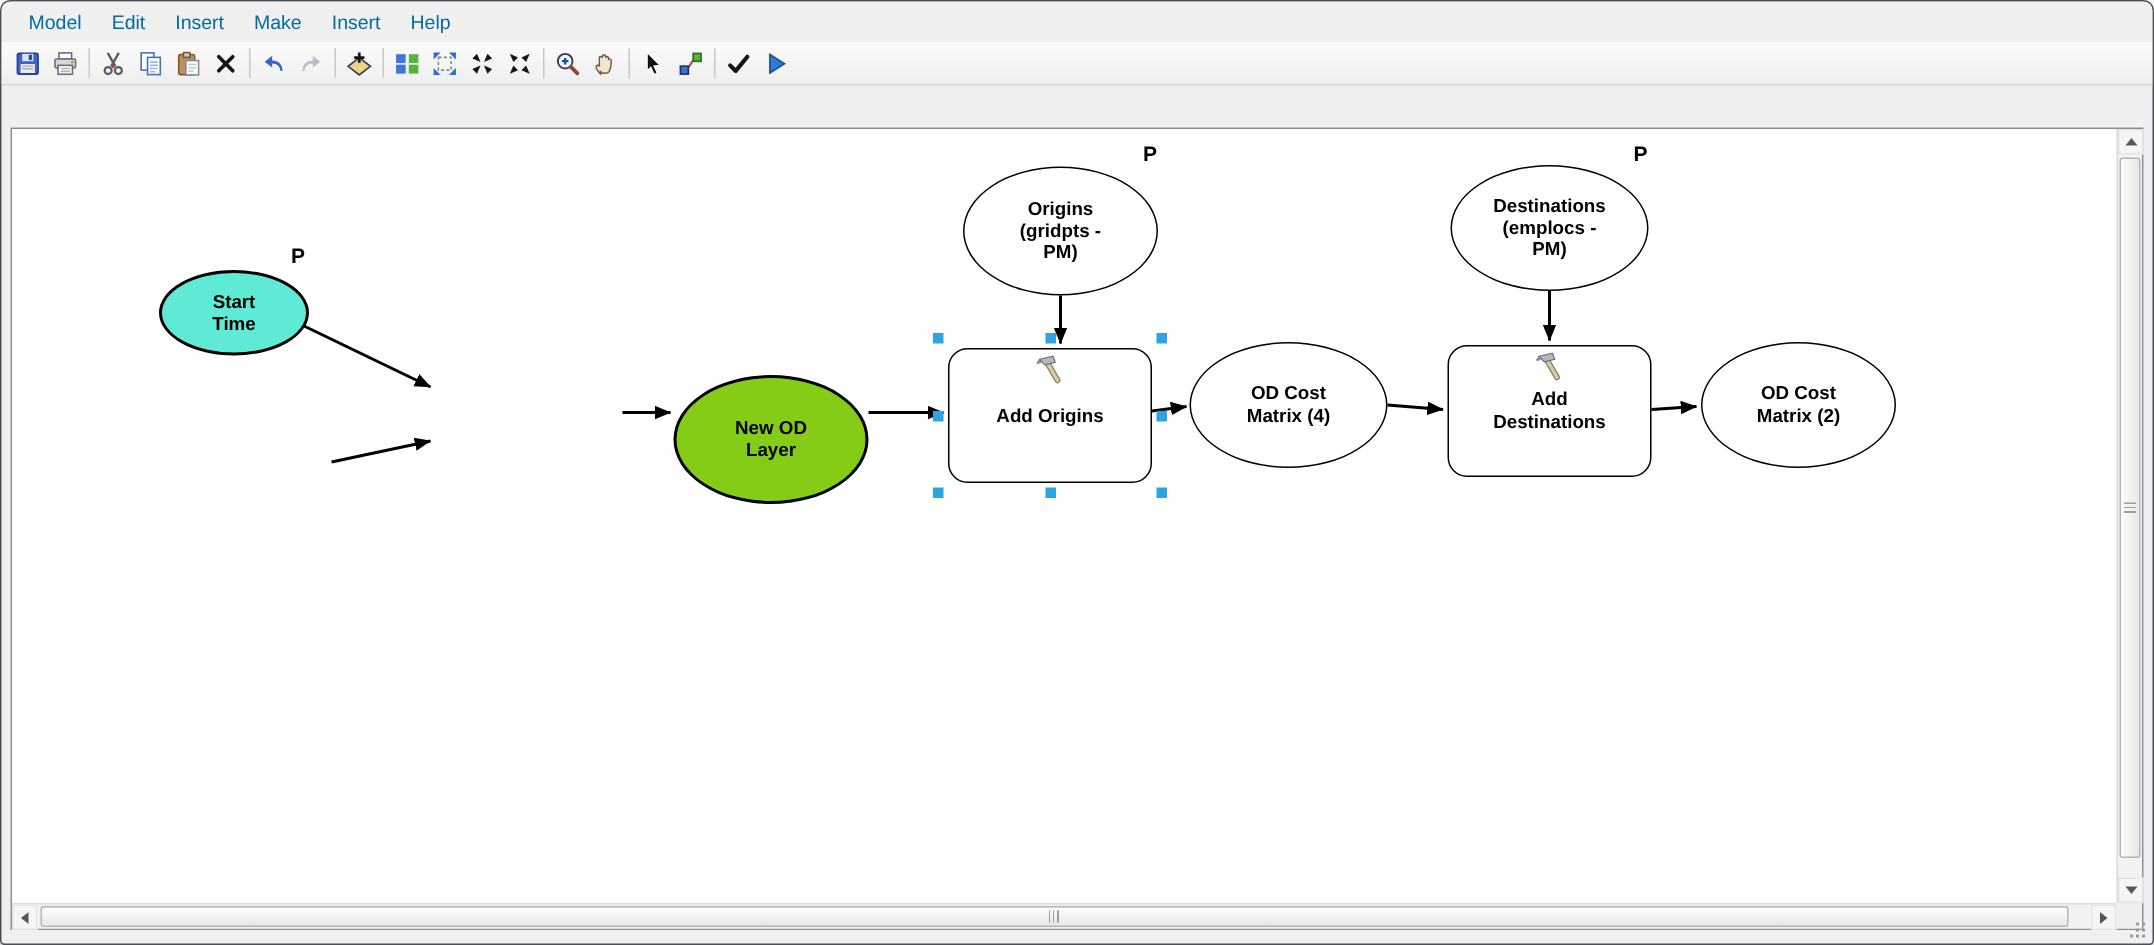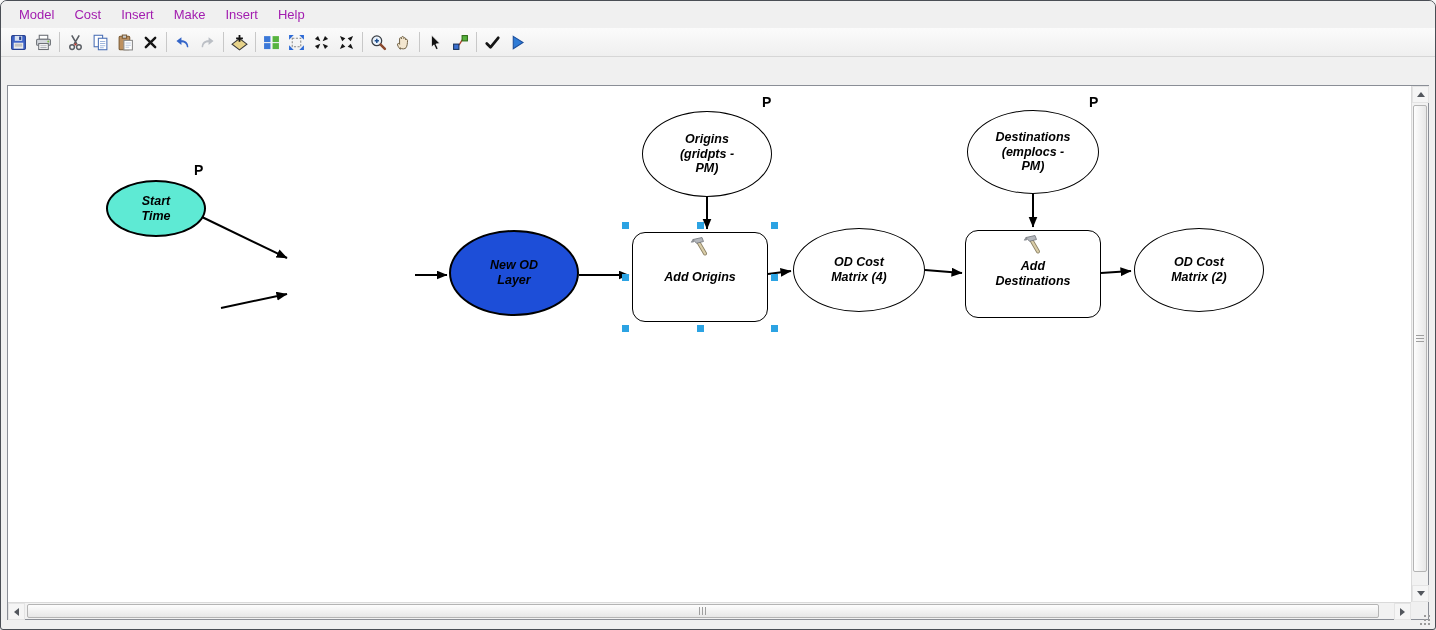--- a/index.html
+++ b/index.html
@@ -11,40 +11,40 @@
     background:linear-gradient(#FCFDFE,#EAEDF1);border-radius:7px 7px 0 0;}
   .title-icon{width:17px;height:17px;margin-right:7px;flex:0 0 auto;}
   .title-text{font-size:13px;color:#111;}
   .win-controls{position:absolute;top:3px;right:9px;display:flex;}
   .winbtn{width:30px;height:18px;margin-left:1px;border:1px solid #8E9299;border-radius:3px;
     background:linear-gradient(#FDFDFD,#DADDE1 45%,#C9CED3);display:flex;align-items:center;justify-content:center;cursor:default;}
   .winbtn.close{width:45px;background:linear-gradient(#ECA693,#D55B40 45%,#BE3E25);border-color:#7E281A;}
   .glyph-min{width:10px;height:3px;background:#34383E;margin-top:5px;}
   .glyph-restore{width:9px;height:8px;border:1px solid #34383E;border-top-width:3px;box-sizing:border-box;background:#E8EAEE;}
   
-  .menubar{height:27px;display:flex;align-items:center;padding:0 8px;background:#F0F0F0;font-size:13px;color:#a21caf;}
+  .menubar{height:27px;display:flex;align-items:center;padding:0 8px;background:#F0F0F0;font-size:13px;color:#0369a1;}
   .menu-item{padding:4px 10px;}
   
   .toolbar{height:28px;display:flex;align-items:center;padding:0 5px;
     background:linear-gradient(#FBFBFB,#EFEFEF);border-bottom:1px solid #D6D6D6;}
   .tb-btn{width:25px;height:24px;border:0;background:transparent;padding:3px;display:flex;align-items:center;justify-content:center;}
   .tb-btn svg{width:17px;height:17px;display:block;}
   .tb-sep{width:1px;height:20px;background:#C8C8C8;margin:0 3px;flex:0 0 auto;}
   
   .canvas-wrap{position:absolute;left:6px;right:6px;top:84px;bottom:9px;
     border:1px solid #8A8E96;background:#fff;display:grid;
     grid-template-columns:1fr 17px;grid-template-rows:1fr 17px;}
   .model-canvas{position:relative;overflow:hidden;background:#FFFFFF;grid-column:1;grid-row:1;}
   #edge-layer{position:absolute;left:0;top:0;width:100%;height:100%;z-index:1;}
   .node{position:absolute;box-sizing:border-box;display:flex;align-items:center;justify-content:center;
     text-align:center;font-weight:bold;font-size:12.5px;line-height:1.18;color:#000;
     border-style:solid;border-color:#000;z-index:2;}
   .node.ellipse{border-radius:50%;padding:0 10px;}
   .node.rect{border-radius:13px;}
-  .node-label{white-space:pre-line;font-style:italic;}
+  .node-label{white-space:pre-line;}
   .hammer{position:absolute;top:2px;left:50%;transform:translateX(-50%);width:24px;height:24px;z-index:3;}
   .hammer svg{width:24px;height:24px;display:block;}
   .p-label{position:absolute;font-weight:bold;font-size:14px;z-index:4;}
   .handle{position:absolute;width:7px;height:7px;background:#2CA3E3;z-index:5;}
   
   .vscroll{grid-column:2;grid-row:1;position:relative;background:#F2F2F2;border-left:1px solid #DADADA;}
   .hscroll{grid-column:1;grid-row:2;position:relative;background:#F2F2F2;border-top:1px solid #DADADA;}
   .scorner{grid-column:2;grid-row:2;position:relative;background:#F0F0F0;}
   .sbtn{position:absolute;width:17px;height:17px;box-sizing:border-box;background:#F5F5F5;
     border:1px solid #E4E4E4;display:flex;align-items:center;justify-content:center;}
@@ -65,21 +65,21 @@
     box-shadow:-4px 8px 0 #9B9B9B,0 8px 0 #9B9B9B,4px 8px 0 #9B9B9B,0 4px 0 #9B9B9B,4px 4px 0 #9B9B9B,4px 0 0 #9B9B9B;}
 </style>
 </head>
 <body>
 
 <div class="window">
 
 
   <div class="menubar" id="menubar">
       <span class="menu-item">Model</span>
-      <span class="menu-item">Cost</span>
+      <span class="menu-item">Edit</span>
       <span class="menu-item">Insert</span>
       <span class="menu-item">Make</span>
       <span class="menu-item">Insert</span>
       <span class="menu-item">Help</span>
     </div>
 
   <div class="toolbar" id="toolbar">
       <button class="tb-btn" aria-label="save">
         <svg viewBox="0 0 16 16">
           <rect x="1.5" y="1.5" width="13" height="13" rx="1.2" fill="#3E63C8" stroke="#27408F"></rect>
@@ -236,21 +236,21 @@
           <line x1="760" y1="188" x2="783" y2="185" stroke="#000" stroke-width="2" marker-end="url(#arrowhead)"></line>
           <line x1="917" y1="184" x2="954" y2="187" stroke="#000" stroke-width="2" marker-end="url(#arrowhead)"></line>
           <line x1="1025" y1="108" x2="1025" y2="141" stroke="#000" stroke-width="2" marker-end="url(#arrowhead)"></line>
           <line x1="1093" y1="187" x2="1123" y2="185" stroke="#000" stroke-width="2" marker-end="url(#arrowhead)"></line>
         </svg>
     <div class="node ellipse" style="left: 98px; top: 94px; width: 100px; height: 57px; background: #5eead4; border-width: 2px;">
           <div class="node-label">Start
 Time</div>
         </div>
         <div class="p-label" style="left: 186px; top: 76px;">P</div>
-        <div class="node ellipse" style="left: 441px; top: 144px; width: 130px; height: 86px; background: #1d4ed8; border-width: 2px;">
+        <div class="node ellipse" style="left: 441px; top: 164px; width: 130px; height: 86px; background: #84cc16; border-width: 2px;">
           <div class="node-label">New OD
 Layer</div>
         </div>
         <div class="node ellipse" style="left: 634px; top: 25px; width: 130px; height: 86px; background: rgb(255, 255, 255); border-width: 1px;">
           <div class="node-label">Origins
 (gridpts -
 PM)</div>
         </div>
         <div class="p-label" style="left: 754px; top: 8px;">P</div>
         <div class="node rect" style="left: 624px; top: 146px; width: 136px; height: 90px; background: rgb(255, 255, 255); border-width: 1px;">

